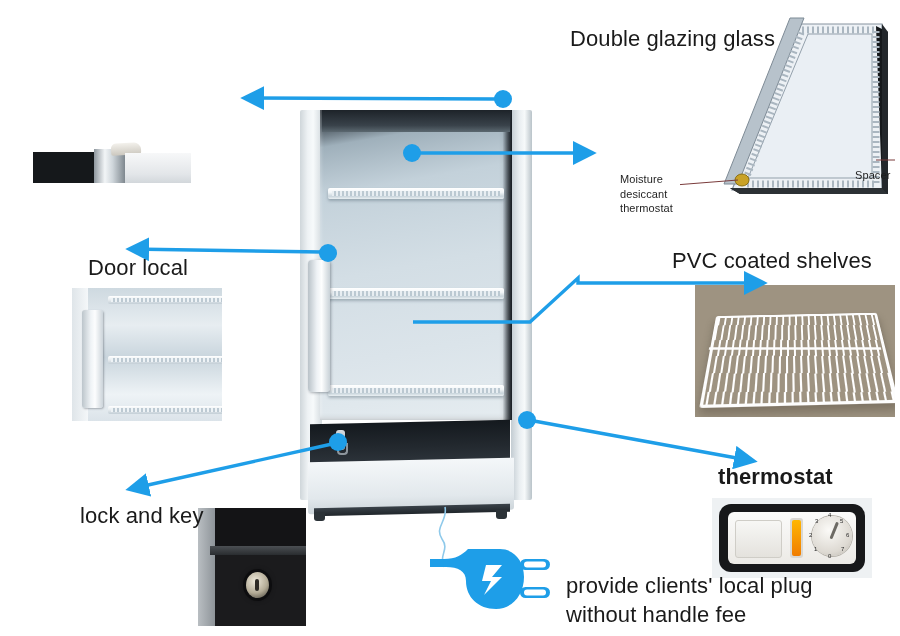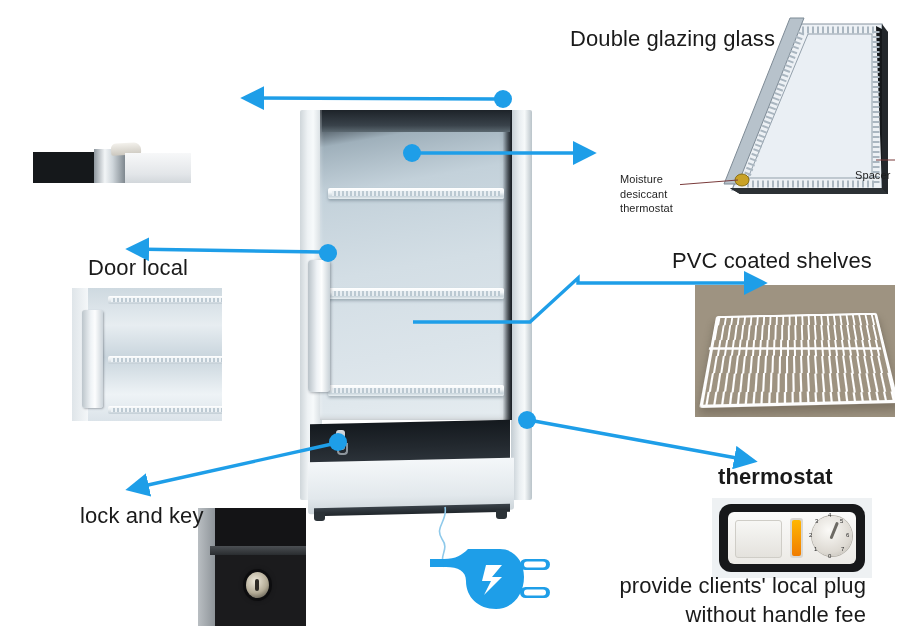--- a/index.html
+++ b/index.html
@@ -7,21 +7,21 @@
   body{
     font-family:"Liberation Sans","DejaVu Sans",sans-serif;
     width:900px;height:636px;overflow:hidden;
   }
   #stage{position:relative;width:900px;height:636px;background:#ffffff;overflow:hidden;}
   .abs{position:absolute;}
   .lbl{
     position:absolute;color:#1a1a1a;font-size:22px;line-height:1.15;
     white-space:nowrap;font-weight:400;letter-spacing:.1px;
   }
-  .lbl.ctr{text-align:right;white-space:normal;}
+  .lbl.ctr{text-align:left;white-space:normal;}
   svg.ov{position:absolute;left:0;top:0;width:900px;height:636px;pointer-events:none;}
 
   
   #fridge{left:300px;top:108px;width:232px;height:410px;}
   .fr-body{position:absolute;left:0;top:0;width:232px;height:410px;}
   .fr-leftpost{position:absolute;left:0;top:2px;width:22px;height:390px;
     background:linear-gradient(90deg,#cfd6da 0%,#eef2f4 35%,#f7fafb 60%,#d3dade 100%);
     border-radius:2px 0 0 2px;}
   .fr-rightpost{position:absolute;right:0;top:2px;width:21px;height:390px;
     background:linear-gradient(90deg,#c3ccd2 0%,#e9eef1 40%,#f6f9fa 65%,#b9c3c9 100%);

